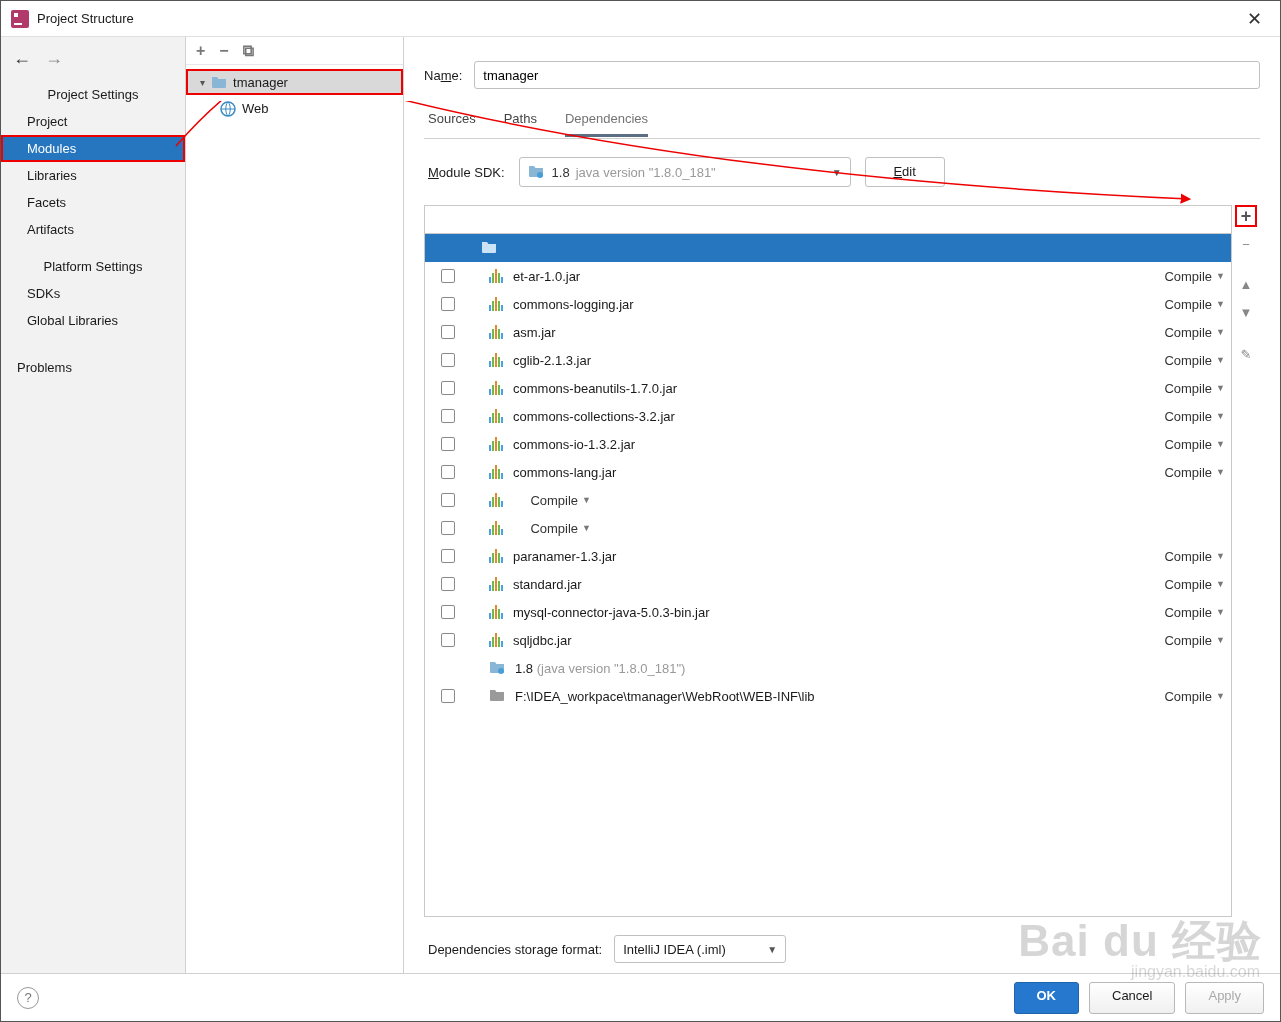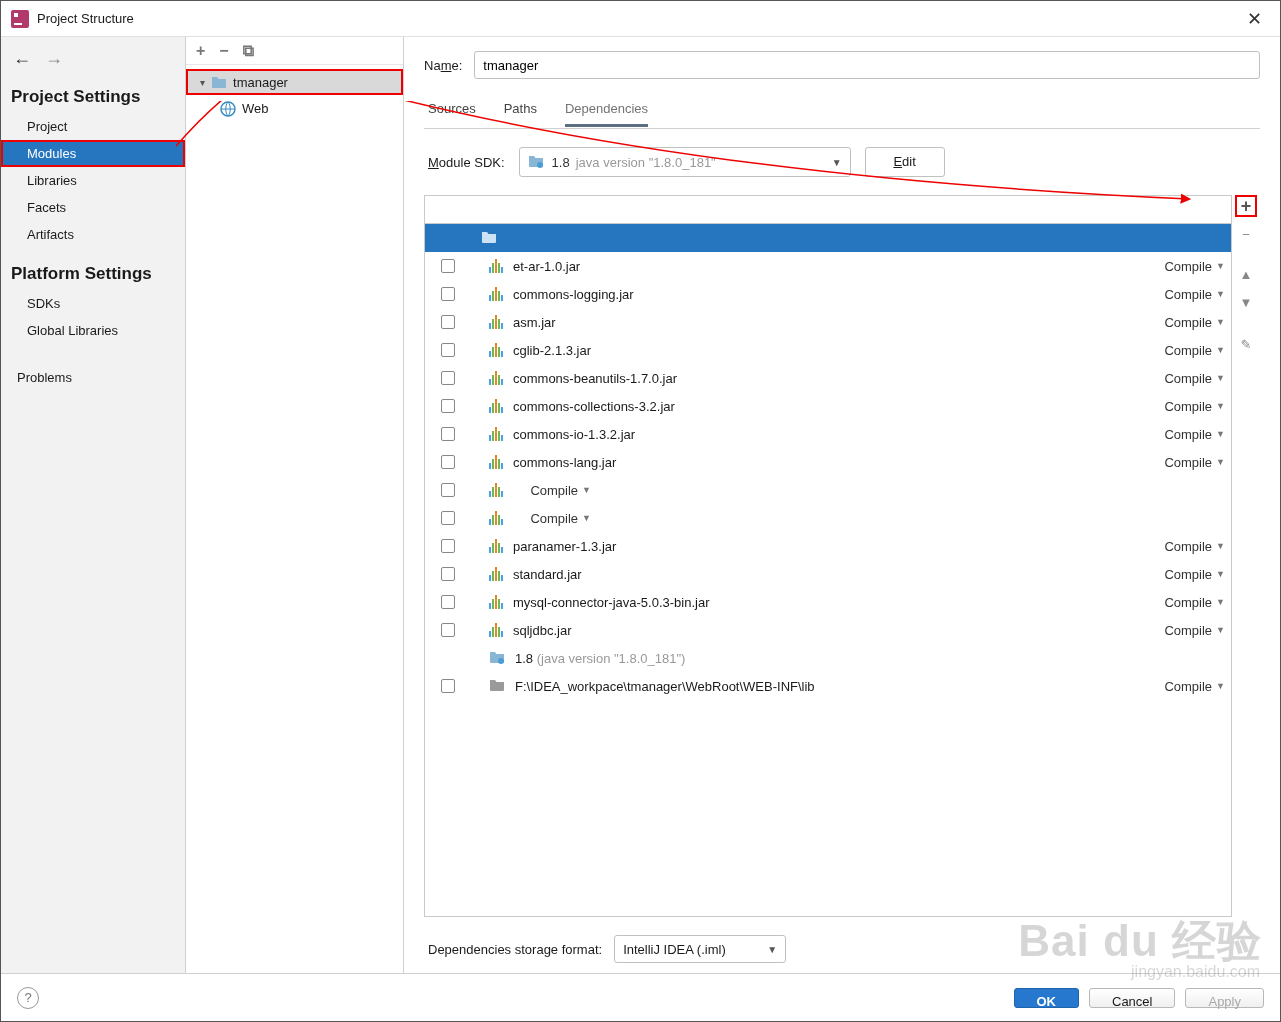--- a/index.html
+++ b/index.html
@@ -15,39 +15,39 @@
     .app-icon { width: 18px; height: 18px; }
     .title-text { font-size: 13px; }
     .close-x { font-size: 18px; color: #333; cursor: pointer; padding: 4px 8px; }
     
     .main { display: flex; height: calc(100% - 36px - 48px); }
     
     .leftnav { width: 185px; background: #f2f2f2; border-right: 1px solid #d0d0d0; padding-top: 6px; }
     .nav-arrows { display: flex; gap: 14px; padding: 6px 10px 14px 12px; }
     .nav-arrow { color: #888; font-size: 18px; line-height: 1; }
     .nav-arrow.active { color: #333; }
-    .nav-heading { font-weight: bold; padding: 6px 10px; font-size: 17px; }
+    .nav-heading { font-weight: normal; padding: 6px 10px; font-size: 13px; text-align: center; }
     .nav-item { padding: 6px 10px 6px 26px; font-size: 13px; cursor: pointer; }
     .nav-item.selected { background: #2675bf; color: #fff; }
     .nav-sep { height: 10px; }
     .highlight-red { outline: 2px solid #e00; outline-offset: -2px; }
     
     .treepanel { width: 218px; border-right: 1px solid #d0d0d0; background: #fff; }
     .tree-toolbar { height: 28px; display: flex; align-items: center; gap: 14px; padding: 0 10px; border-bottom: 1px solid #e8e8e8; }
     .tool-icon { color: #777; font-size: 16px; font-weight: bold; }
     .tree-body { padding: 4px 0; }
     .tree-row { display: flex; align-items: center; height: 26px; padding: 0 8px 0 14px; gap: 6px; }
     .tree-row.selected { background: #d9d9d9; }
     .folder-icon { width: 16px; height: 14px; display: inline-block; }
     .tree-arrow { font-size: 10px; color: #555; }
     .tree-label { font-size: 13px; }
     .tree-child { padding-left: 34px; }
     
     .content { flex: 1; padding: 14px 20px 0 20px; display: flex; flex-direction: column; }
-    .name-row { display: flex; align-items: center; gap: 12px; }
+    .name-row { display: flex; align-items: center; gap: 12px; margin-top: 10px; }
     .name-label { font-size: 13px; }
     .name-input { flex: 1; height: 28px; border: 1px solid #c0c0c0; border-radius: 3px; padding: 0 8px; font-size: 13px; }
     .tabs { display: flex; gap: 28px; margin: 22px 0 0 4px; padding-bottom: 2px; }
     .tab { font-size: 13px; color: #444; padding-bottom: 8px; cursor: pointer; }
     .tab.active { color: #737373; border-bottom: 3px solid #5b6e82; }
     .tab-sep { height: 1px; background: #d0d0d0; margin-top: -1px; }
     .sdk-row { display: flex; align-items: center; gap: 14px; margin: 18px 0 12px 4px; }
     .sdk-label { font-size: 13px; }
     .sdk-combo { flex: 0 0 332px; height: 30px; border: 1px solid #c0c0c0; border-radius: 3px; display: flex; align-items: center; padding: 0 8px; gap: 8px; }
     .sdk-combo-text { flex: 1; color: #333; display: flex; align-items: center; gap: 6px; }
@@ -72,21 +72,21 @@
     .side-tools { width: 28px; display: flex; flex-direction: column; align-items: center; padding-top: 0; gap: 6px; }
     .side-btn { width: 22px; height: 22px; display: flex; align-items: center; justify-content: center; color: #888; cursor: pointer; }
     .side-btn.plus { color: #555; font-size: 18px; font-weight: bold; }
     
     .storage-row { display: flex; align-items: center; gap: 12px; padding: 18px 0 10px 4px; }
     .storage-combo { width: 172px; height: 28px; border: 1px solid #c0c0c0; border-radius: 3px; display: flex; align-items: center; padding: 0 8px; justify-content: space-between; }
     
     .footer { height: 48px; border-top: 1px solid #d0d0d0; display: flex; align-items: center; justify-content: space-between; padding: 0 16px; }
     .help-btn { width: 22px; height: 22px; border: 1.5px solid #999; border-radius: 50%; display: flex; align-items: center; justify-content: center; color: #777; font-size: 13px; }
     .footer-right { display: flex; gap: 10px; }
-    .btn { height: 20px; padding: 0 22px; border: 1px solid #b8b8b8; border-radius: 3px; background: linear-gradient(#fff,#f0f0f0); line-height: 26px; cursor: pointer; }
+    .btn { height: 32px; padding: 0 22px; border: 1px solid #b8b8b8; border-radius: 3px; background: linear-gradient(#fff,#f0f0f0); line-height: 26px; cursor: pointer; }
     .btn.primary { background: #2678cf; color: #fff; border-color: #1f63ab; font-weight: 600; }
     .btn.disabled { color: #aaa; }
     
     .annot { position: absolute; pointer-events: none; }
     .underline-accel { text-decoration: underline; }
     
     svg.fld { display: block; }
     
     .bars { display: flex; align-items: flex-end; height: 14px; gap: 1px; }
     .bars span { width: 2px; }

